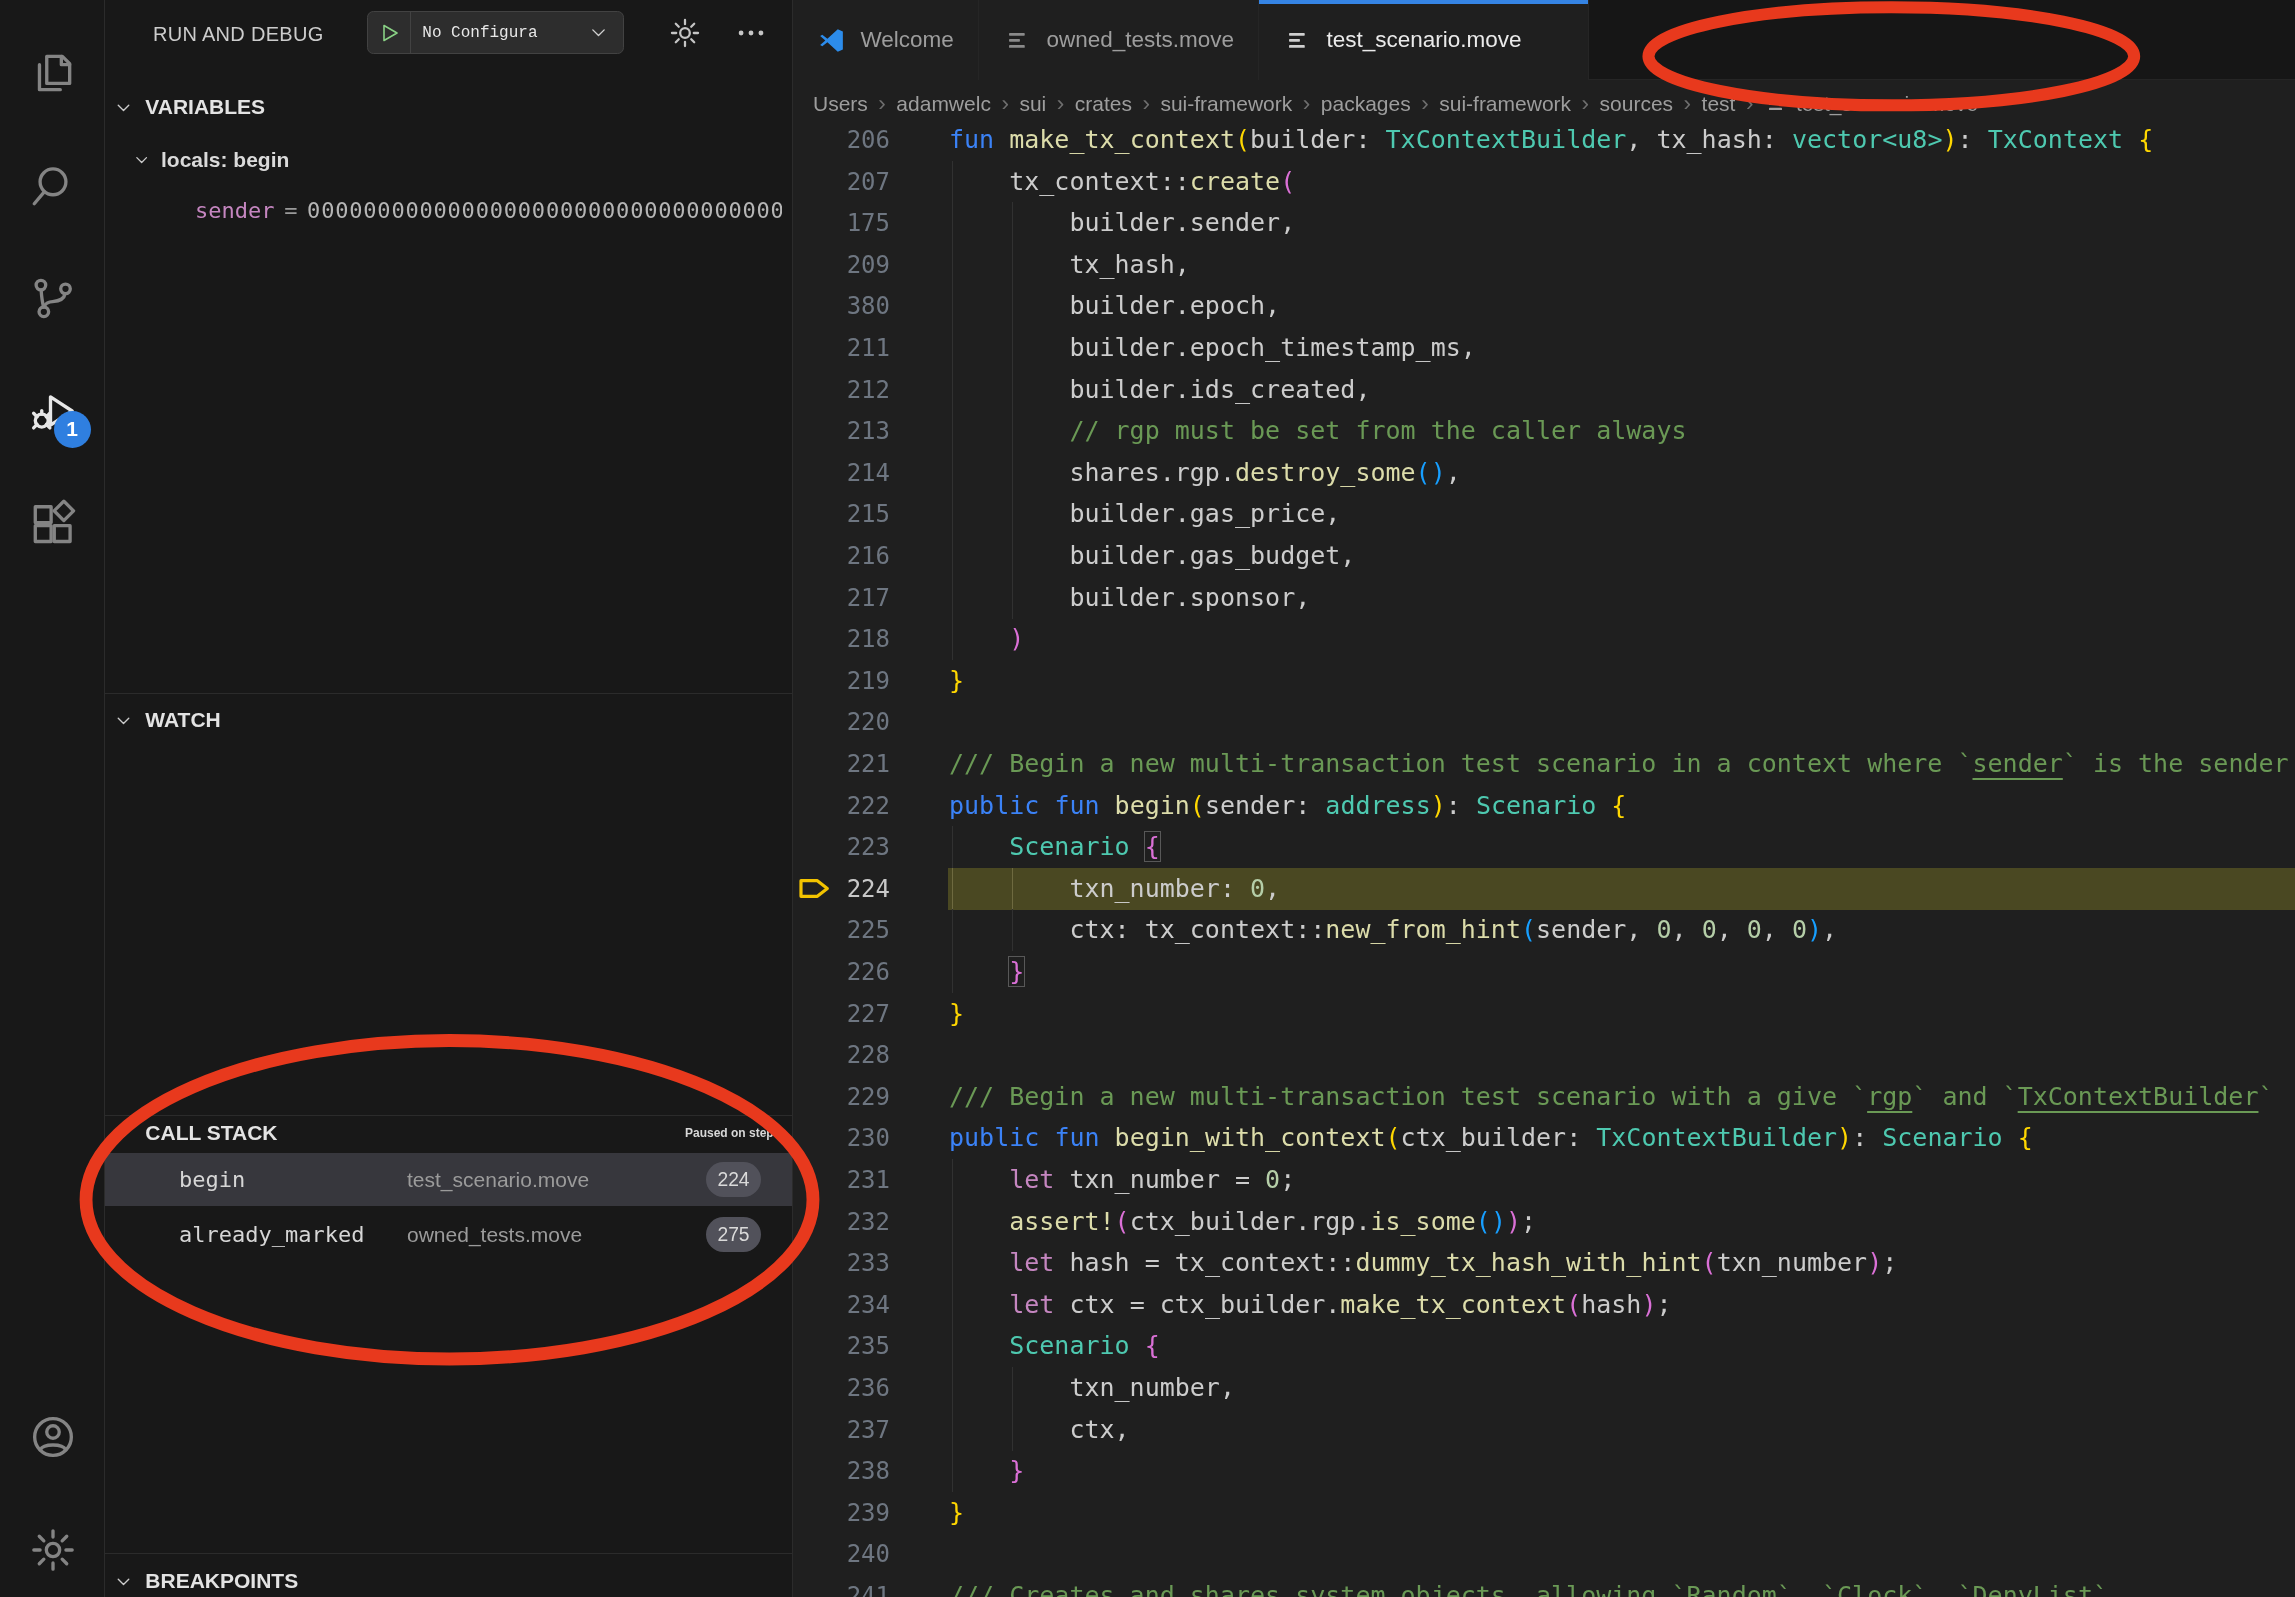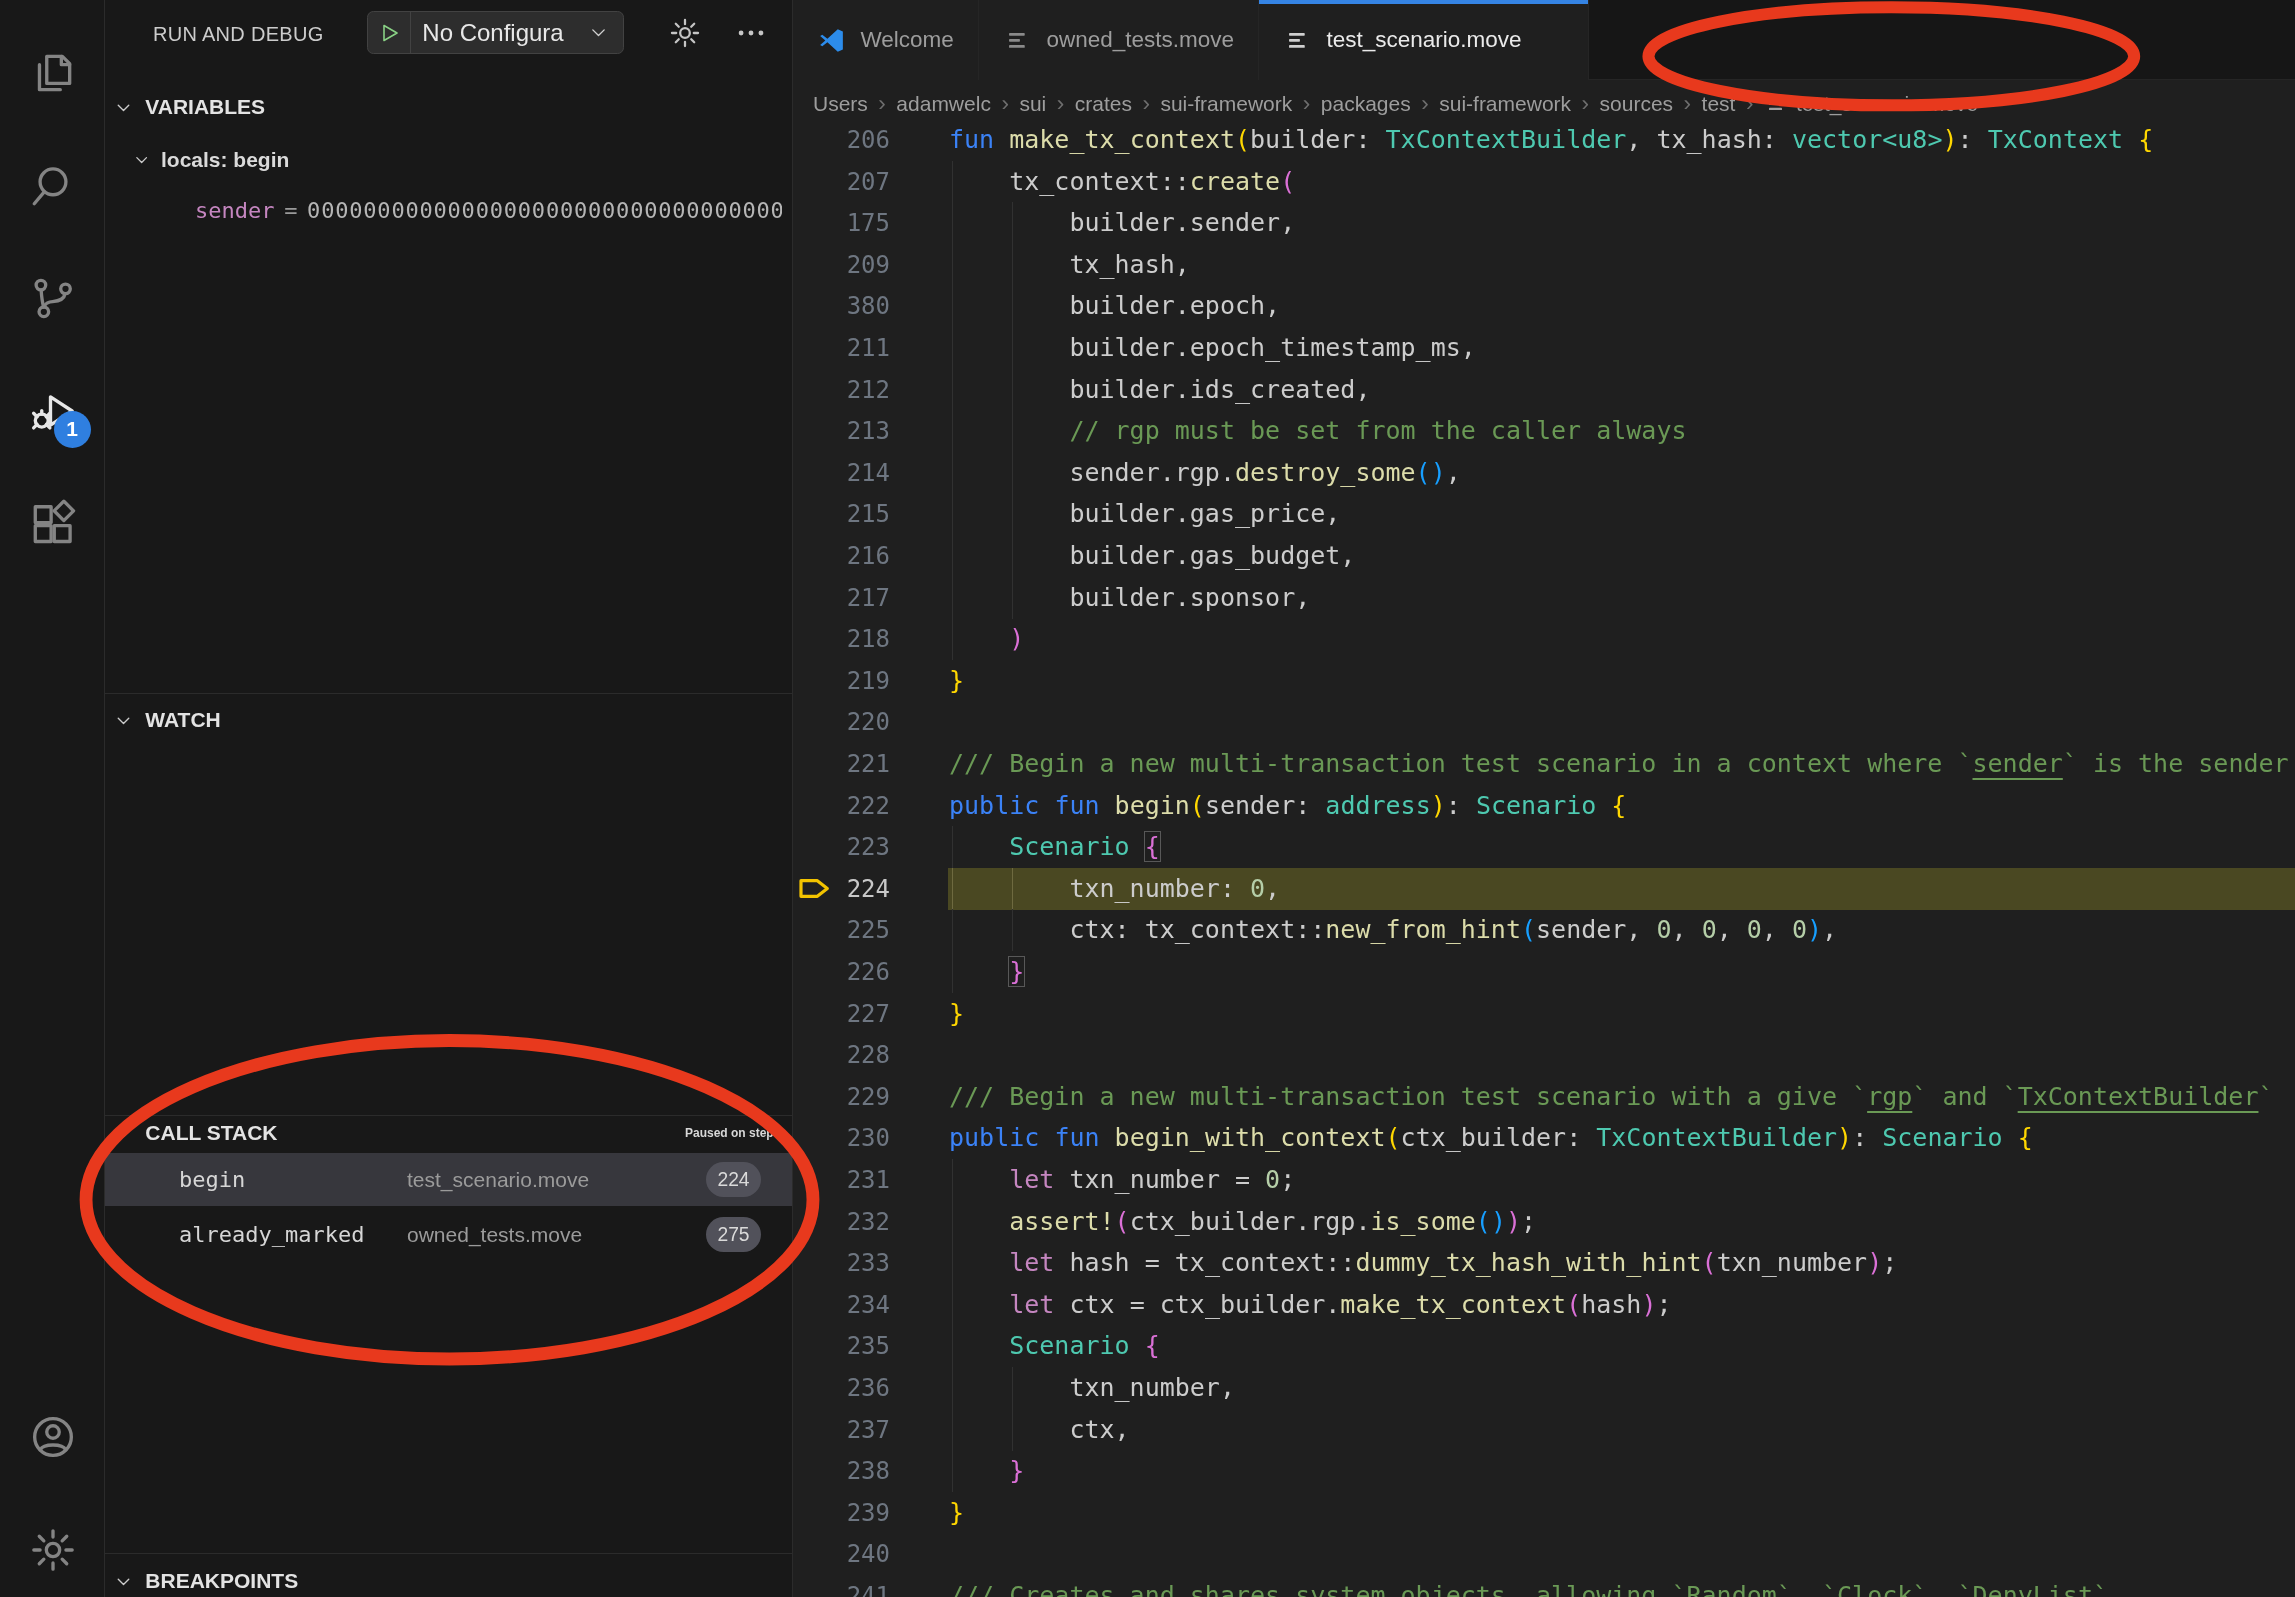--- a/index.html
+++ b/index.html
@@ -21,22 +21,22 @@
   
   #sidebar { position:absolute; left:105px; top:0; width:688px; height:1597px;
              background:#181818; border-right:1.6px solid #2b2b2b; z-index:15; overflow:hidden; }
   #sidebar-header { position:absolute; left:0; top:0; width:100%; height:68px; }
   #sidebar-title { position:absolute; left:48px; top:22.5px; font-size:20px; color:#cccccc; letter-spacing:0.3px; }
   #run-config { position:absolute; left:262px; top:11.3px; width:257px; height:43px; background:#2d2d2d;
                 border:0.8px solid #424242; border-radius:6.4px; display:flex; align-items:center; }
   #run-config .play { color:#89d185; width:43px; display:flex; justify-content:center;
                       border-right:0.8px solid #424242; height:100%; align-items:center; }
   #run-config .play svg { width:24px; height:24px; }
-  #run-config .cfg-label { color:#e8e8e8; font-size:24px; padding-left:11.3px; width:171px;
-                           overflow:hidden; white-space:nowrap; }
+  #run-config .cfg-label { color:#e8e8e8; font-size:16px; padding-left:11.3px; width:171px;
+                           overflow:hidden; white-space:nowrap;font-family:Liberation Mono, monospace; }
   #run-config .chev { color:#d0d0d0; width:32px; display:flex; justify-content:center; }
   #run-config .chev svg { width:21px; height:21px; }
   .hdr-icon { position:absolute; top:16px; color:#c5c5c5; }
   .hdr-icon svg { width:34px; height:34px; }
   #gear-btn { left:563px; }
   #more-btn { left:629px; }
 
   .section-header { position:absolute; left:0; width:688px; height:34px; display:flex;
                     align-items:center; color:#e3e3e3; font-weight:bold; font-size:21px; }
   .section-header .chevron { width:21px; height:21px; margin:0 11.3px 0 8px; color:#cccccc; }
@@ -253,21 +253,21 @@
   <div id="editor">
     <div id="code">
         <div class="code-row" style="top: 119px;"><span class="line-no">206</span><span class="code-text"><span class="kw">fun</span><span class="tx"> </span><span class="fn">make_tx_context</span><span class="b1">(</span><span class="tx">builder: </span><span class="ty">TxContextBuilder</span><span class="tx">, tx_hash: </span><span class="ty">vector&lt;u8&gt;</span><span class="b1">)</span><span class="tx">: </span><span class="ty">TxContext</span><span class="tx"> </span><span class="b1">{</span></span></div>
         <div class="code-row" style="top: 161px;"><span class="guide" style="left:159px"></span><span class="line-no">207</span><span class="code-text"><span class="tx">    tx_context::</span><span class="fn">create</span><span class="b2">(</span></span></div>
         <div class="code-row" style="top: 202px;"><span class="guide" style="left:159px"></span><span class="guide" style="left:219px"></span><span class="line-no">175</span><span class="code-text"><span class="tx">        builder.sender,</span></span></div>
         <div class="code-row" style="top: 244px;"><span class="guide" style="left:159px"></span><span class="guide" style="left:219px"></span><span class="line-no">209</span><span class="code-text"><span class="tx">        tx_hash,</span></span></div>
         <div class="code-row" style="top: 285px;"><span class="guide" style="left:159px"></span><span class="guide" style="left:219px"></span><span class="line-no">380</span><span class="code-text"><span class="tx">        builder.epoch,</span></span></div>
         <div class="code-row" style="top: 327px;"><span class="guide" style="left:159px"></span><span class="guide" style="left:219px"></span><span class="line-no">211</span><span class="code-text"><span class="tx">        builder.epoch_timestamp_ms,</span></span></div>
         <div class="code-row" style="top: 369px;"><span class="guide" style="left:159px"></span><span class="guide" style="left:219px"></span><span class="line-no">212</span><span class="code-text"><span class="tx">        builder.ids_created,</span></span></div>
         <div class="code-row" style="top: 410px;"><span class="guide" style="left:159px"></span><span class="guide" style="left:219px"></span><span class="line-no">213</span><span class="code-text"><span class="cm">        // rgp must be set from the caller always</span></span></div>
-        <div class="code-row" style="top: 452px;"><span class="guide" style="left:159px"></span><span class="guide" style="left:219px"></span><span class="line-no">214</span><span class="code-text"><span class="tx">        sender.rgp.</span><span class="fn">destroy_some</span><span class="b3">()</span><span class="tx">,</span></span></div>
+        <div class="code-row" style="top: 452px;"><span class="guide" style="left:159px"></span><span class="guide" style="left:219px"></span><span class="line-no">214</span><span class="code-text"><span class="tx">        shares.rgp.</span><span class="fn">destroy_some</span><span class="b3">()</span><span class="tx">,</span></span></div>
         <div class="code-row" style="top: 493px;"><span class="guide" style="left:159px"></span><span class="guide" style="left:219px"></span><span class="line-no">215</span><span class="code-text"><span class="tx">        builder.gas_price,</span></span></div>
         <div class="code-row" style="top: 535px;"><span class="guide" style="left:159px"></span><span class="guide" style="left:219px"></span><span class="line-no">216</span><span class="code-text"><span class="tx">        builder.gas_budget,</span></span></div>
         <div class="code-row" style="top: 577px;"><span class="guide" style="left:159px"></span><span class="guide" style="left:219px"></span><span class="line-no">217</span><span class="code-text"><span class="tx">        builder.sponsor,</span></span></div>
         <div class="code-row" style="top: 618px;"><span class="guide" style="left:159px"></span><span class="line-no">218</span><span class="code-text"><span class="tx">    </span><span class="b2">)</span></span></div>
         <div class="code-row" style="top: 660px;"><span class="line-no">219</span><span class="code-text"><span class="b1">}</span></span></div>
         <div class="code-row" style="top: 701px;"><span class="line-no">220</span><span class="code-text"></span></div>
         <div class="code-row" style="top: 743px;"><span class="line-no">221</span><span class="code-text"><span class="cm">/// Begin a new multi-transaction test scenario in a context where `</span><span class="cmu">sender</span><span class="cm">` is the sender</span></span></div>
         <div class="code-row" style="top: 785px;"><span class="line-no">222</span><span class="code-text"><span class="kw">public</span><span class="tx"> </span><span class="kw">fun</span><span class="tx"> </span><span class="fn">begin</span><span class="b1">(</span><span class="tx">sender: </span><span class="ty">address</span><span class="b1">)</span><span class="tx">: </span><span class="ty">Scenario</span><span class="tx"> </span><span class="b1">{</span></span></div>
         <div class="code-row" style="top: 826px;"><span class="guide" style="left:159px"></span><span class="line-no">223</span><span class="code-text"><span class="tx">    </span><span class="ty">Scenario</span><span class="tx"> </span><span class="b2 boxed">{</span></span></div>
         <div class="code-row hl" style="top: 868px;"><span class="hl-bar"></span><span class="guide" style="left:159px"></span><span class="guide" style="left:219px"></span><svg class="marker icon" viewBox="0 0 52 52" style="stroke-width:4.5">

